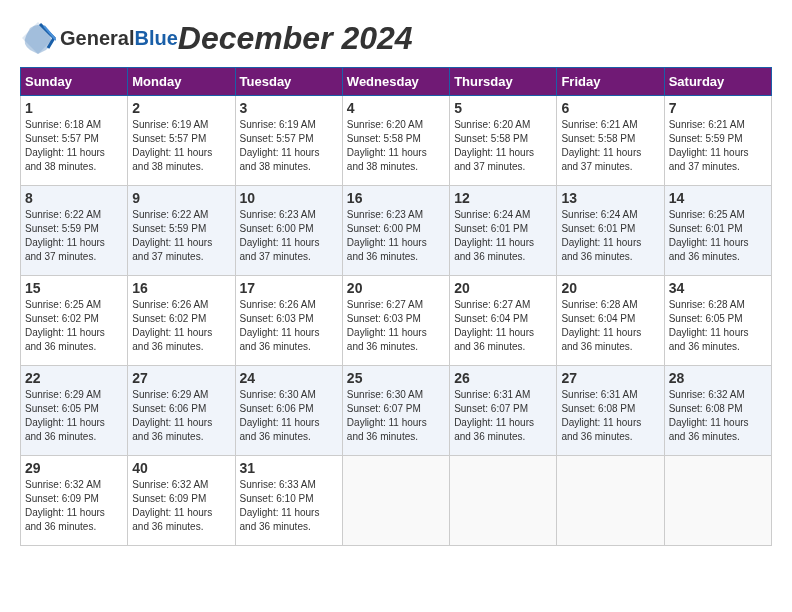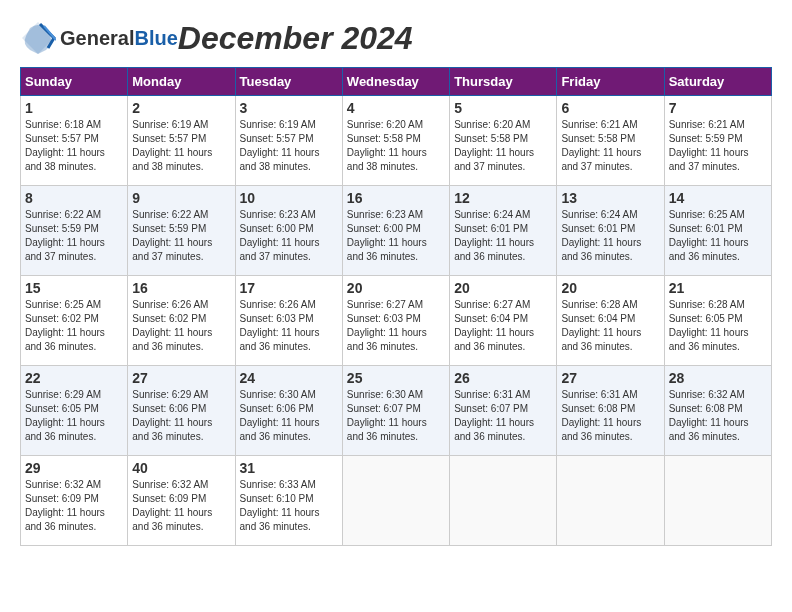--- a/index.html
+++ b/index.html
@@ -198,21 +198,21 @@
       </td>
       <td>
         <span class="day-number">20</span>
         <div class="day-info">Sunrise: 6:27 AM<br>Sunset: 6:04 PM<br>Daylight: 11 hours and 36 minutes.</div>
       </td>
       <td>
         <span class="day-number">20</span>
         <div class="day-info">Sunrise: 6:28 AM<br>Sunset: 6:04 PM<br>Daylight: 11 hours and 36 minutes.</div>
       </td>
       <td>
-        <span class="day-number">21</span>
+        <span class="day-number">34</span>
         <div class="day-info">Sunrise: 6:28 AM<br>Sunset: 6:05 PM<br>Daylight: 11 hours and 36 minutes.</div>
       </td>
     </tr>
 
     <tr>
       <td>
         <span class="day-number">22</span>
         <div class="day-info">Sunrise: 6:29 AM<br>Sunset: 6:05 PM<br>Daylight: 11 hours and 36 minutes.</div>
       </td>
       <td>

